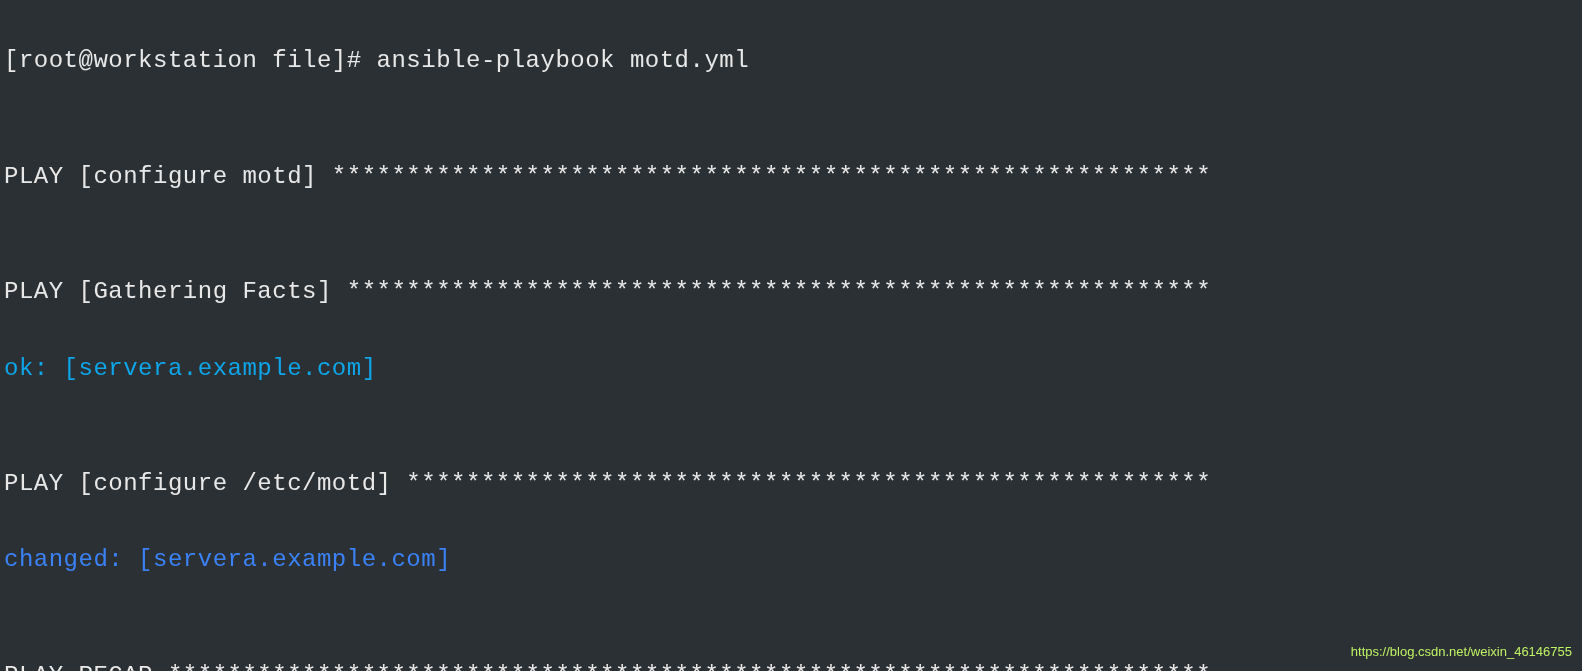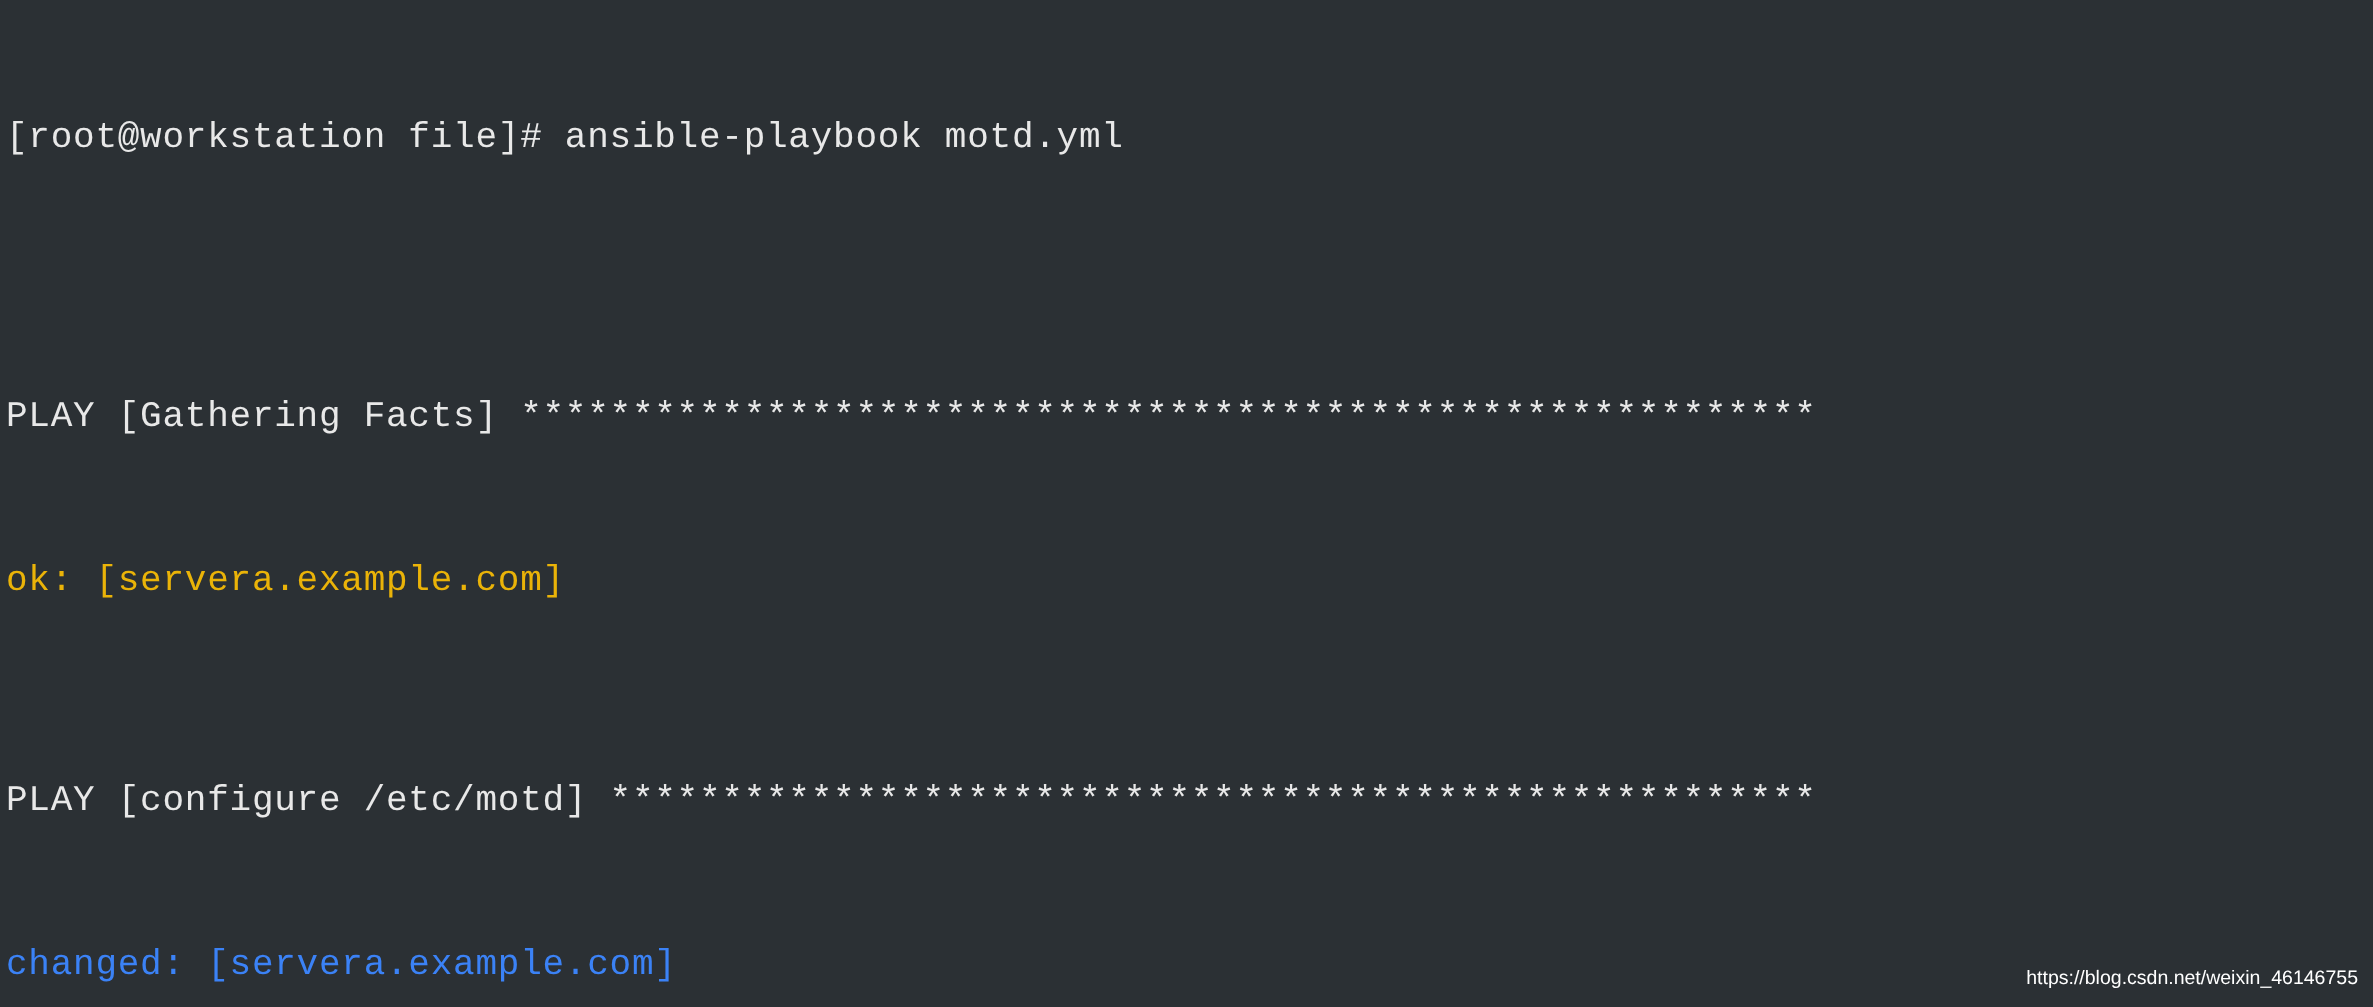--- a/index.html
+++ b/index.html
@@ -18,51 +18,51 @@
       height: 671px;
       overflow: hidden;
       position: relative;
       letter-spacing: 0.5px;
     }
     .terminal {
       white-space: pre-wrap;
       word-break: break-all;
     }
     .green {
-      color: #eab308;
+      color: #0ea5e9;
     }
     .yellow {
       color: #3b82f6;
     }
     .white {
       color: #e8e8e8;
     }
     .watermark {
       position: absolute;
       bottom: 8px;
       right: 10px;
       font-size: 13px;
-      color: #ffffff;
+      color: #bef264;
       font-family: Arial, sans-serif;
       letter-spacing: 0;
     }
     .line {
       display: block;
-      margin-top: 32px;
     }
     .blank-line {
       height: 1.6em;
     }
   </style>
 </head>
 <body>
 
 <div class="terminal">
 <span class="line white">[root@workstation file]# ansible-playbook motd.yml</span>
 <span class="blank-line"></span>
+<span class="line white">PLAY [configure motd] ***********************************************************</span>
 <span class="blank-line"></span>
 <span class="line white">PLAY [Gathering Facts] **********************************************************</span>
 <span class="line green">ok: [servera.example.com]</span>
 <span class="blank-line"></span>
 <span class="line white">PLAY [configure /etc/motd] ******************************************************</span>
 <span class="line yellow">changed: [servera.example.com]</span>
 <span class="blank-line"></span>
 <span class="line white">PLAY RECAP **********************************************************************</span>
 
 </div>

